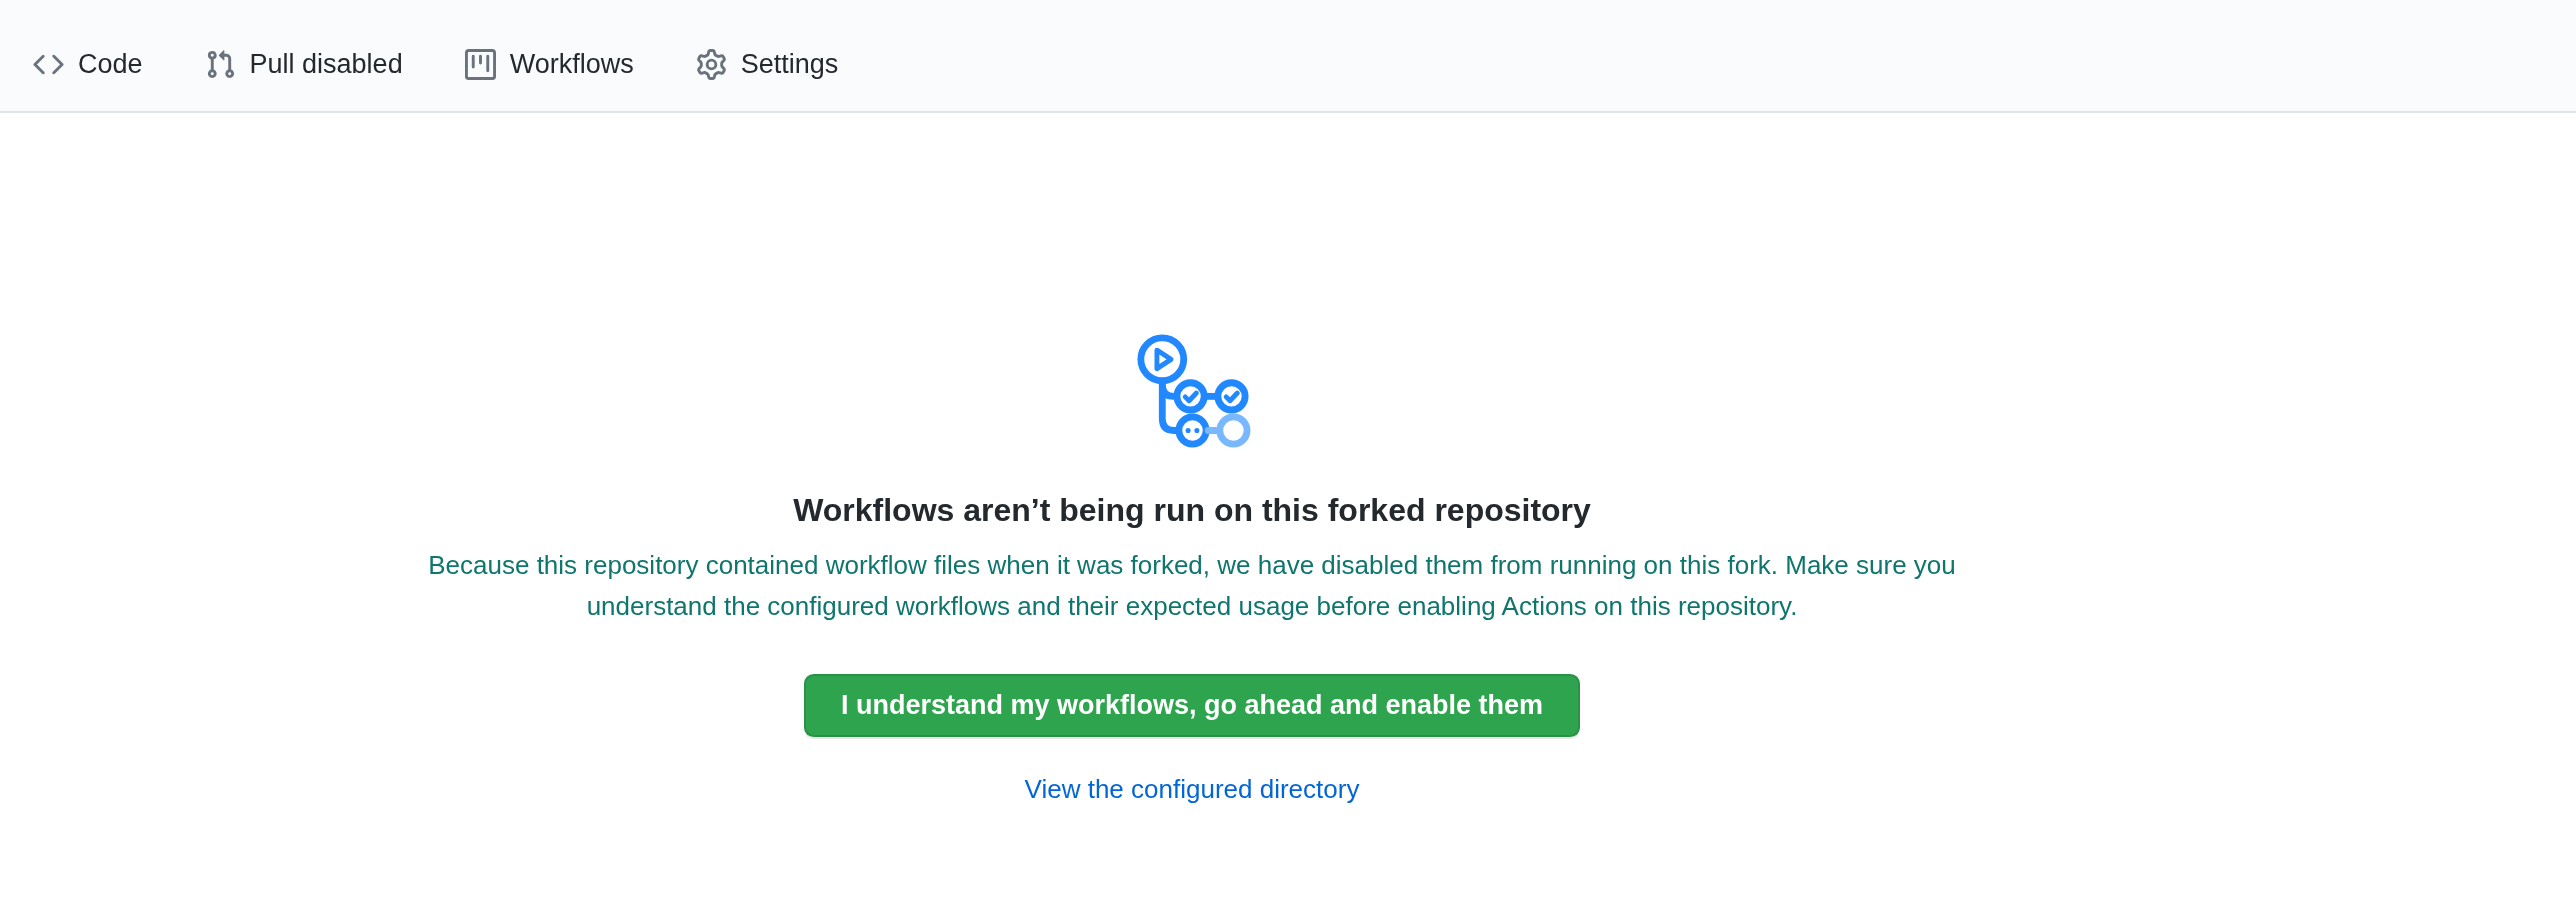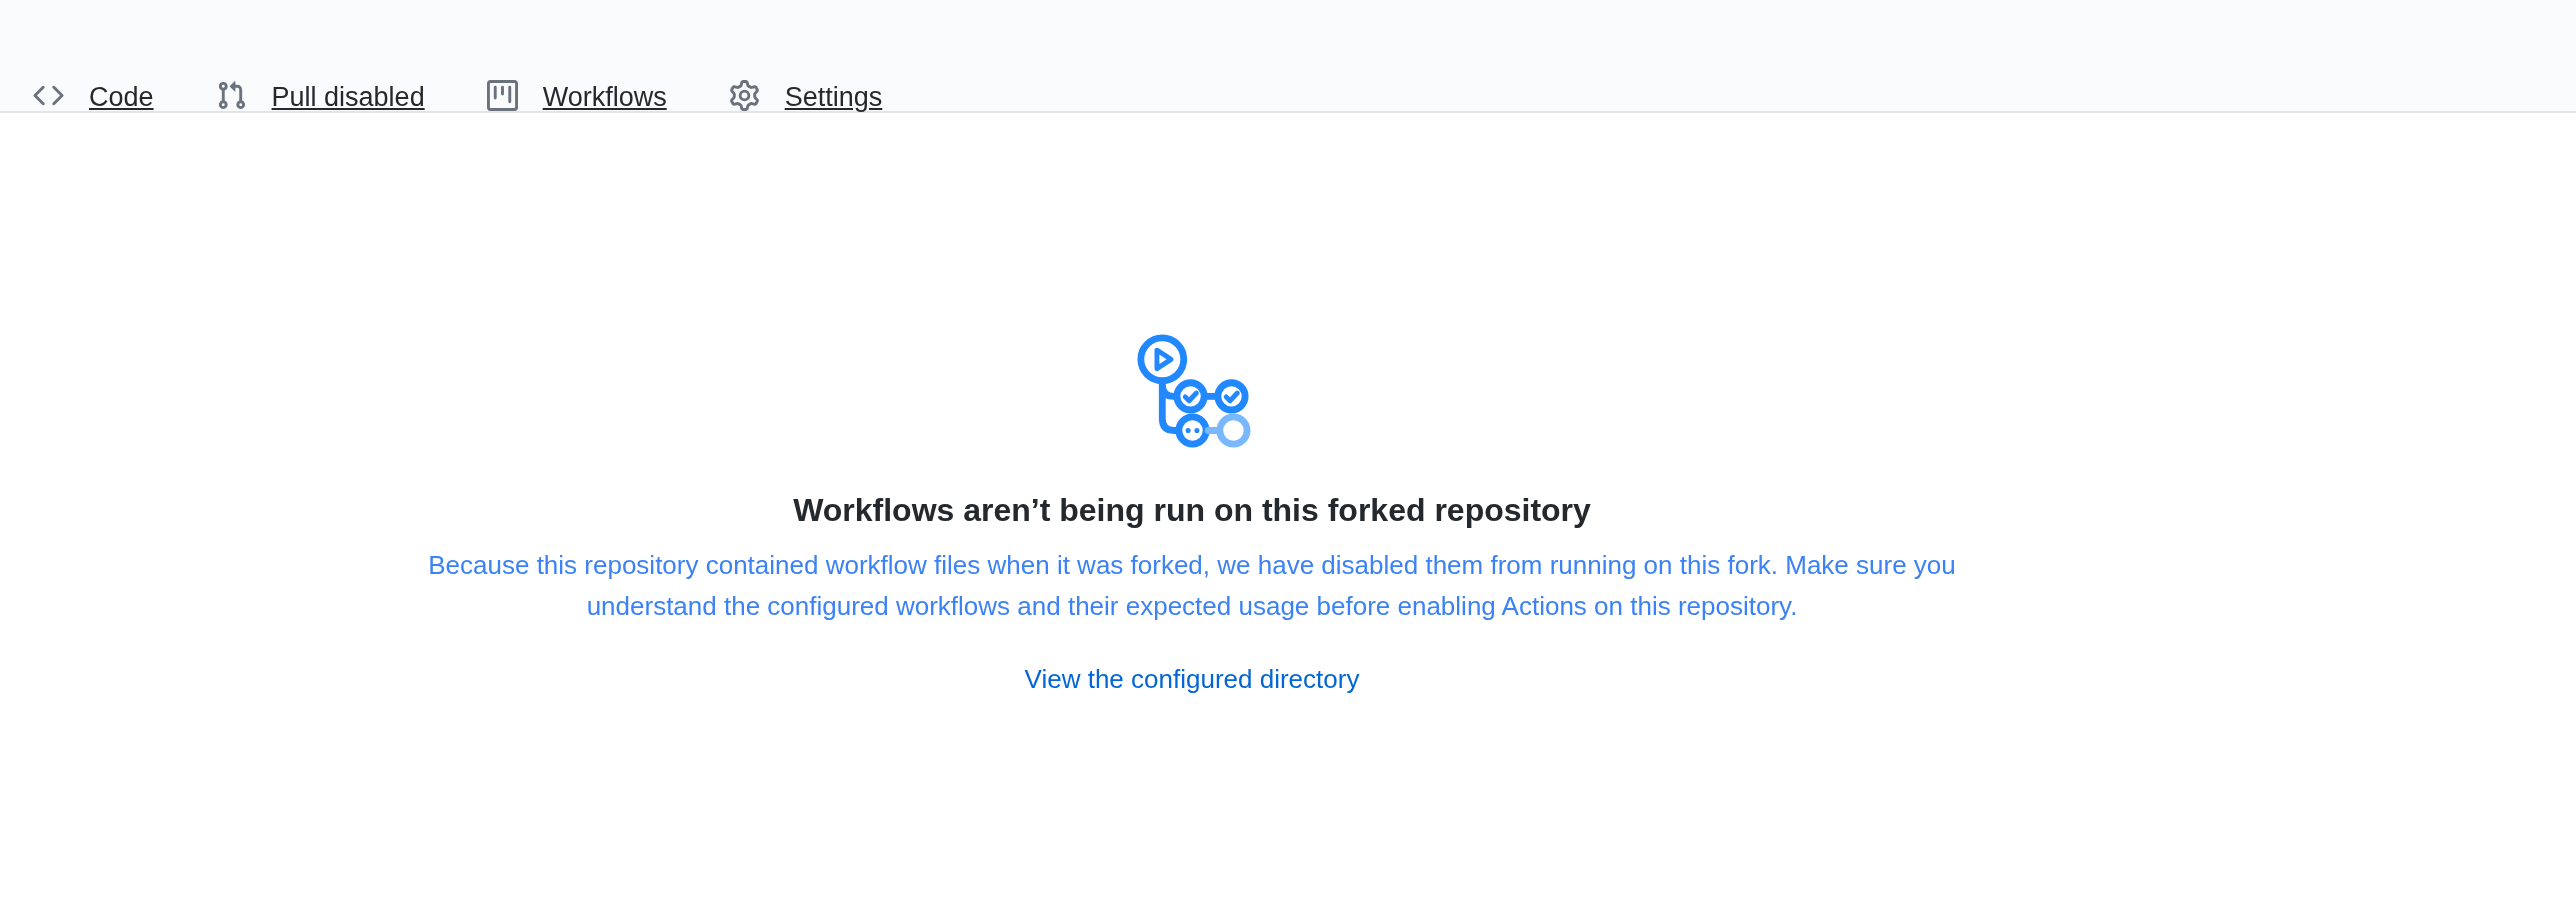--- a/index.html
+++ b/index.html
@@ -16,31 +16,30 @@
     height: 113px;
     background: #fafbfc;
     border-bottom: 2px solid #e1e4e8;
     display: flex;
     align-items: flex-end;
     padding-left: 2px;
   }
   .tab {
     height: 94px;
     display: flex;
-    align-items: flex-end;
-    gap: 25px;
+    align-items: center;
+    gap: 14px;
     padding: 0 31px;
     font-size: 27px;
     line-height: 1;
     color: #24292e;
     cursor: pointer;
     white-space: nowrap;
     background: transparent;
     border: none;
-    text-decoration: underline;
   }
   .tab .octicon { width: 31px; height: 31px; display: block; }
   .tab .octicon path { fill: #6a737d; }
   .tab.selected { font-weight: 700; box-shadow: inset 0 -5.9px 0 #f9826c; }
   .tab.selected .octicon path { fill: #24292e; }
 
   
   .main { position: relative; width: 2576px; height: 809px; background: #ffffff; border-radius: 15px; }
   .blankslate {
     position: absolute;
@@ -55,21 +54,21 @@
     font-size: 32px;
     font-weight: 700;
     color: #24292e;
     line-height: 1.3;
   }
   .bs-desc {
     margin: 13.7px auto 0;
     max-width: 1573px;
     font-size: 26px;
     line-height: 41px;
-    color: #3b82f6;
+    color: #0f766e;
   }
   .enable-btn {
     margin-top: 47px;
     height: 63px;
     padding: 0 35px;
     font-family: inherit;
     font-size: 27px;
     font-weight: 700;
     color: #ffffff;
     background: #2ea44f;
@@ -152,20 +151,23 @@
       <circle cx="56.5" cy="99" r="2.6" fill="#2188ff"></circle>
       <circle cx="65.5" cy="99" r="2.6" fill="#2188ff"></circle>
       <line x1="77" y1="99" x2="85" y2="99" stroke="#79b8ff" stroke-width="7" stroke-linecap="round"></line>
       <circle cx="103" cy="99" r="14" fill="#ffffff" stroke="#79b8ff" stroke-width="7"></circle>
     </svg>
 
     <h3 class="bs-title">Workflows aren’t being run on this forked repository</h3>
 
     <p class="bs-desc">Because this repository contained workflow files when it was forked, we have disabled them from running on this fork. Make sure you understand the configured workflows and their expected usage before enabling Actions on this repository.</p>
 
+    <div>
+      <button class="enable-btn">I understand my workflows, go ahead and enable them</button>
+    </div>
 
     <div>
       <a class="workflows-link" href="#">View the configured directory</a>
     </div>
 
   </div>
 </main>
 
 
 </body></html>

